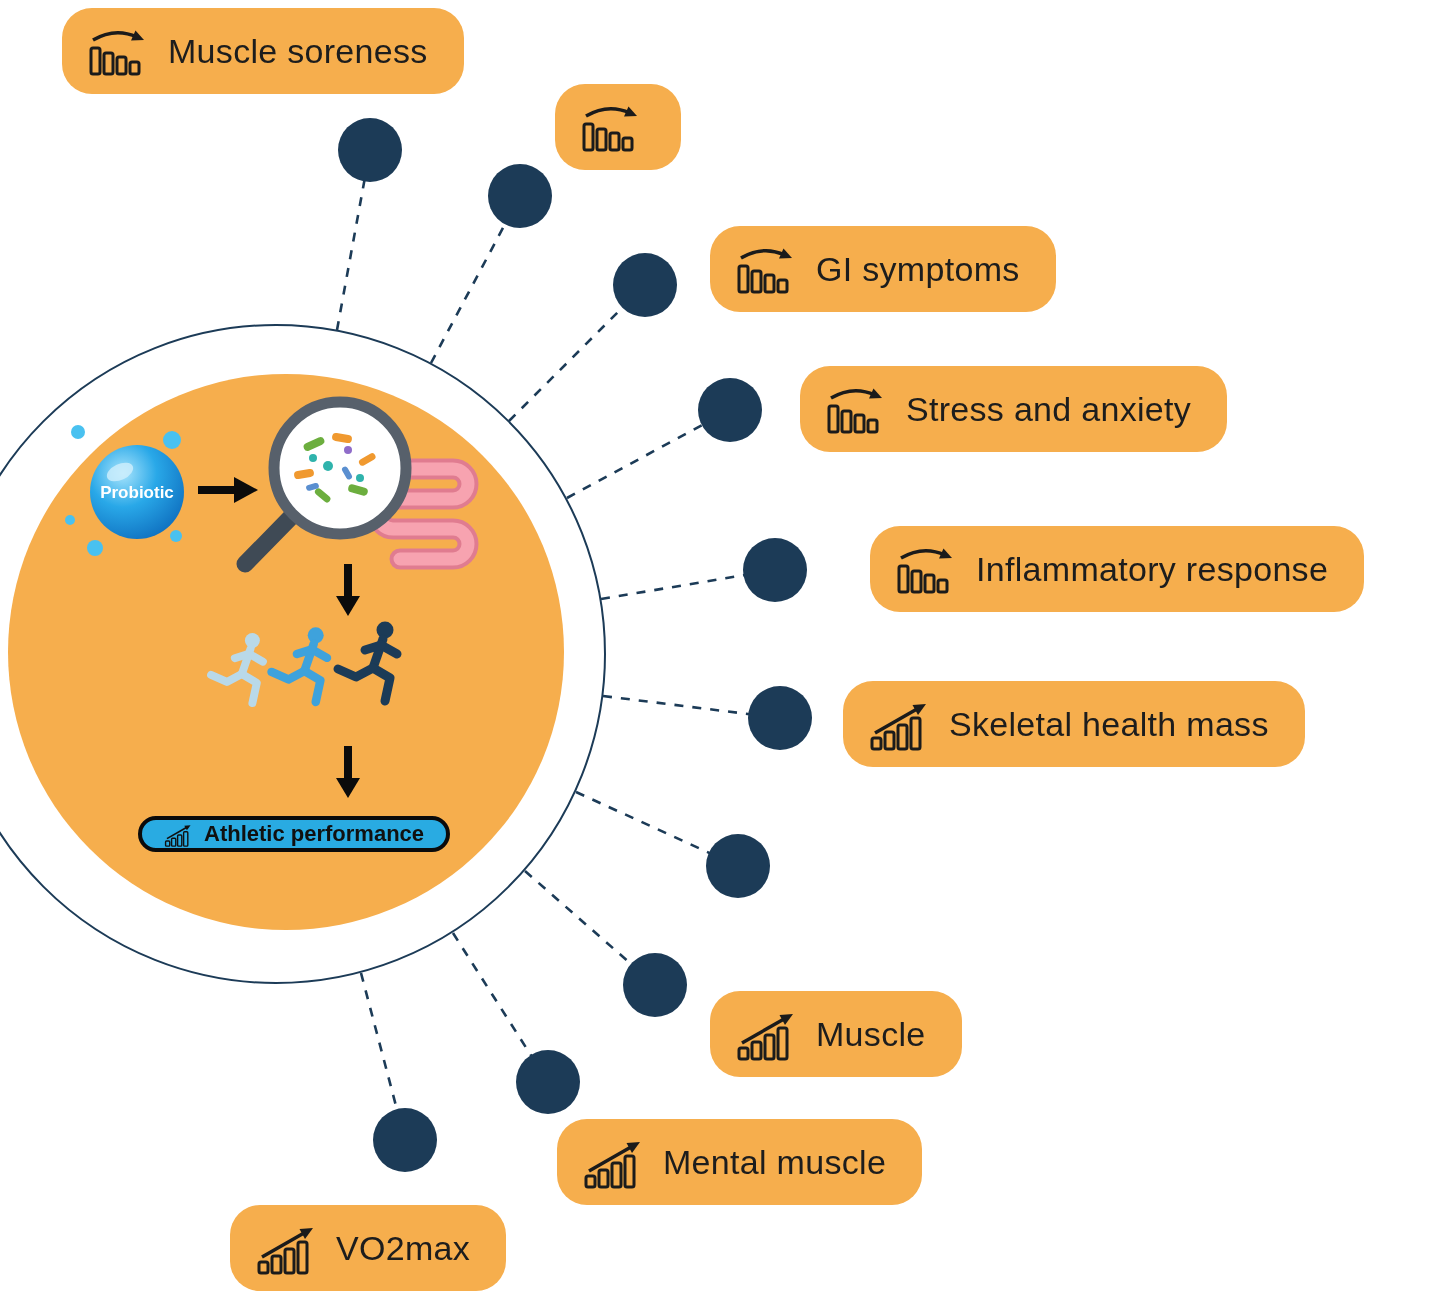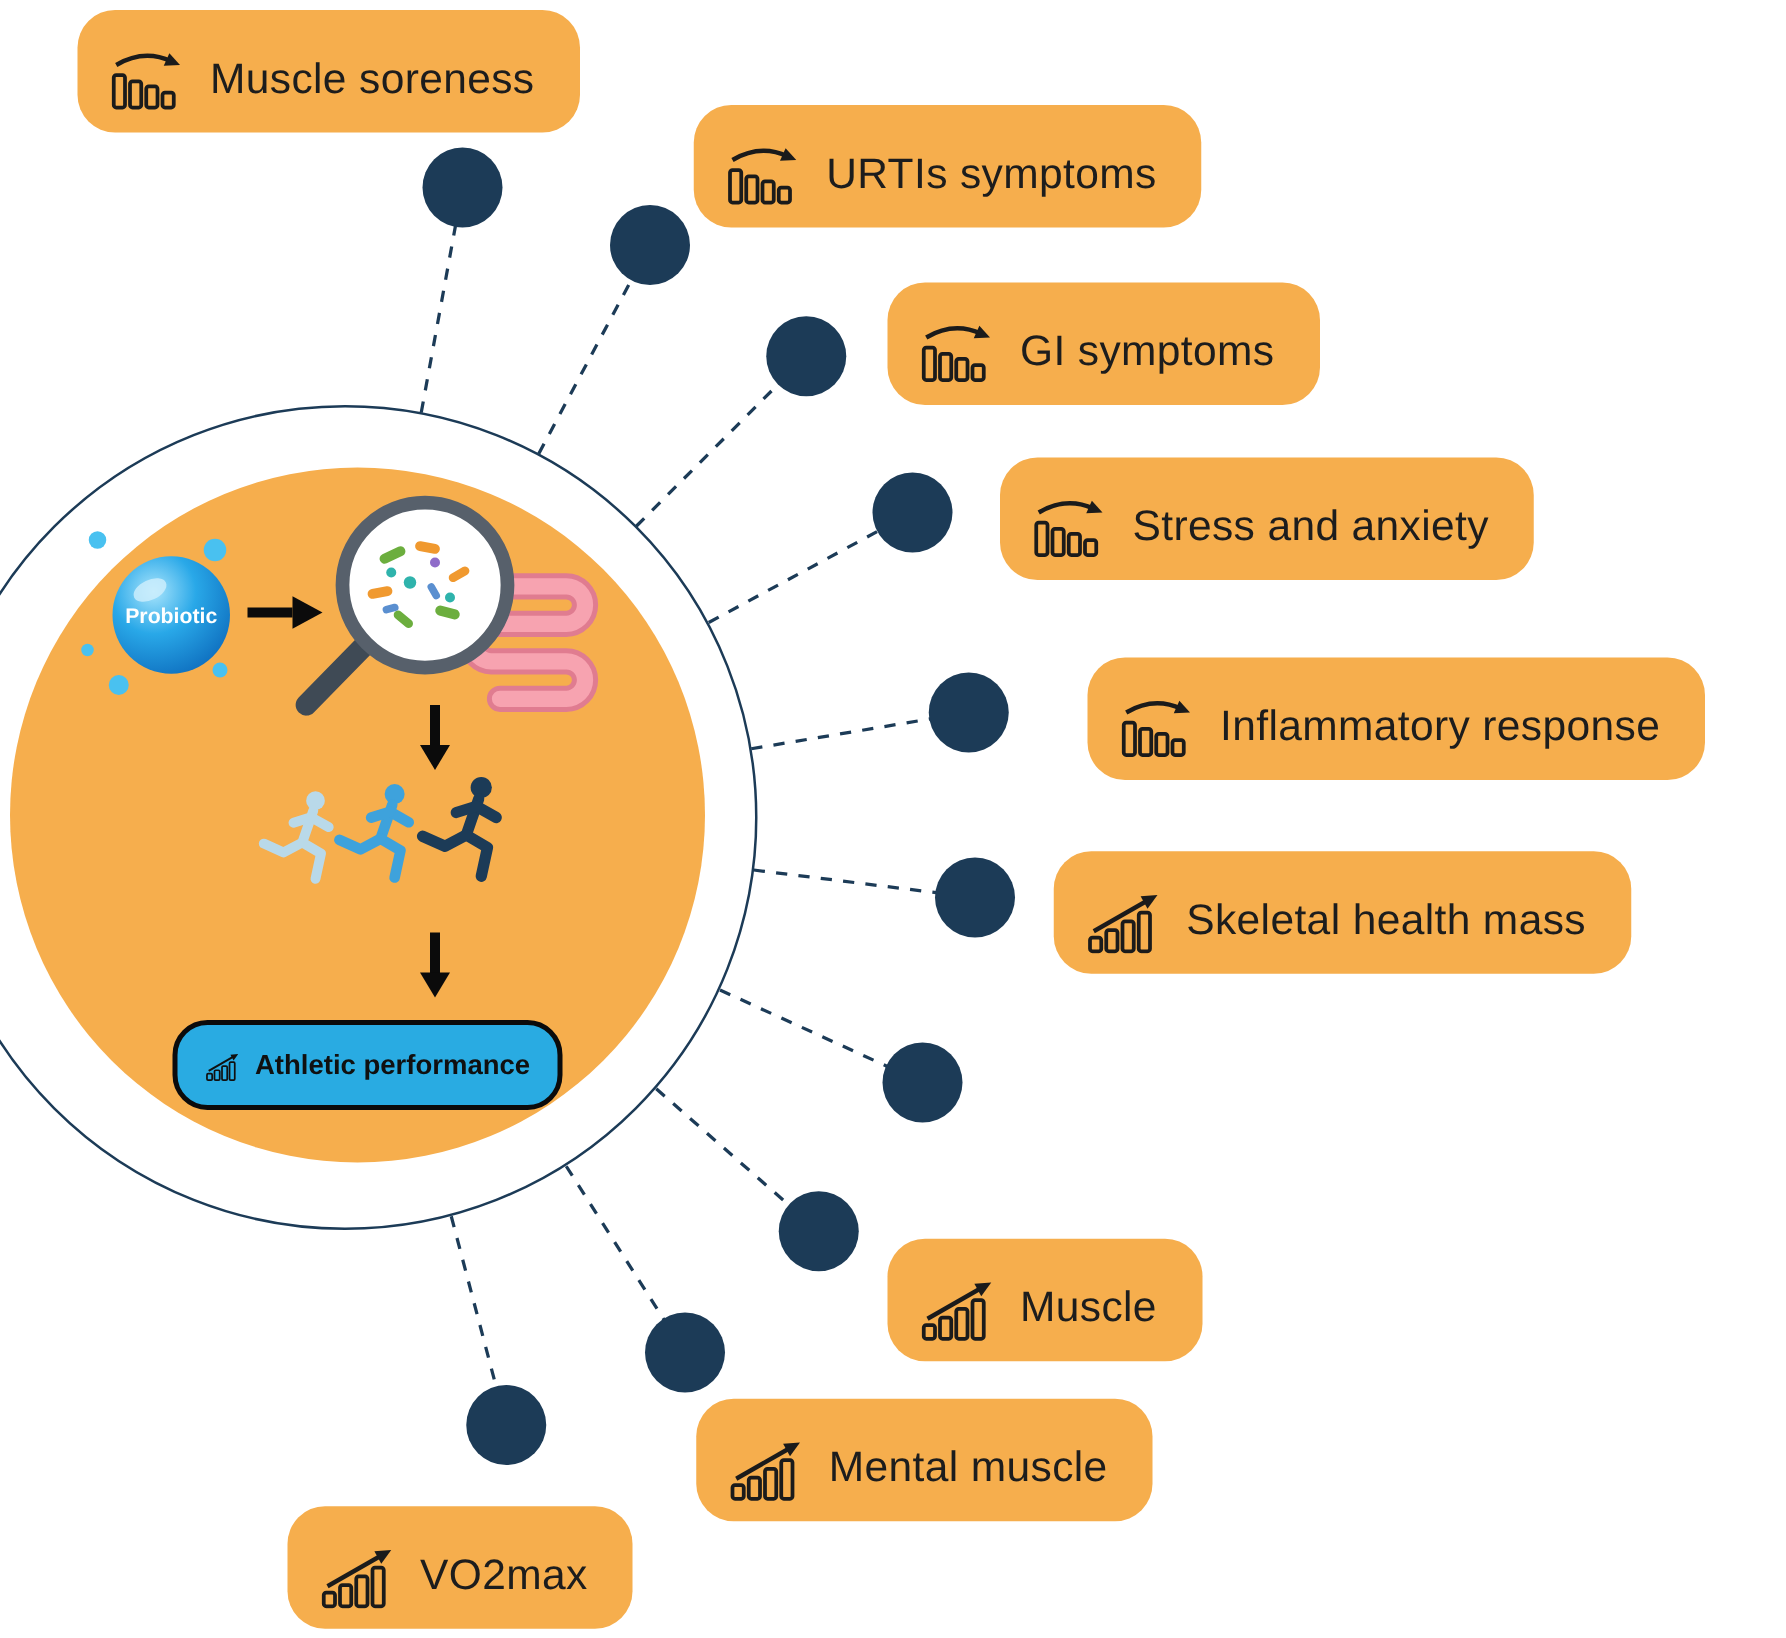--- a/index.html
+++ b/index.html
@@ -17,30 +17,30 @@
     background:#f6ae4d;z-index:2;
   }
   
   #connectors{position:absolute;left:0;top:0;z-index:3;}
   #connectors line{stroke:#1c3b57;stroke-width:2.6;stroke-dasharray:9 9;}
   
   .dot{position:absolute;width:64px;height:64px;border-radius:50%;background:#1c3b57;z-index:4;}
   
   .pill{
     position:absolute;display:flex;align-items:center;gap:16px;height:86px;
-    padding:12px 36px 0 26px;background:#f6ae4d;border-radius:30px;z-index:5;white-space:nowrap;
+    padding:0 36px 0 26px;background:#f6ae4d;border-radius:30px;z-index:5;white-space:nowrap;
   }
   .pill-label{font-size:34px;color:#1d1d1d;letter-spacing:.3px;}
   .pill-icon{color:#1b1b1b;flex:0 0 auto;}
   
   #center-art{position:absolute;left:8px;top:374px;z-index:6;}
   
   .badge{
     position:absolute;left:138px;top:816px;display:flex;align-items:center;gap:10px;
-    background:#29abe2;border:4px solid #0b0b0b;border-radius:28px;padding:19px 22px;
+    background:#29abe2;border:4px solid #0b0b0b;border-radius:28px;padding:1px 22px;
     z-index:7;white-space:nowrap;
   }
   .badge-label{font-size:22px;font-weight:bold;color:#101010;}
   .badge-icon{color:#101010;}
   .defs-holder{position:absolute;width:0;height:0;overflow:hidden;}
 </style>
 </head>
 <body>
 
 <svg class="defs-holder" aria-hidden="true">
@@ -108,21 +108,20 @@
   <div class="pill" style="left:62px;top:8px">
     <svg class="pill-icon" width="64" height="54">
         <use href="#sym-decrease"></use>
       </svg>
     <span class="pill-label">Muscle soreness</span>
   </div>
   <div class="pill" style="left:555px;top:84px">
     <svg class="pill-icon" width="64" height="54">
         <use href="#sym-decrease"></use>
       </svg>
-    <span class="pill-label">URTIs symptoms</span>
   </div>
   <div class="pill" style="left:710px;top:226px">
     <svg class="pill-icon" width="64" height="54">
         <use href="#sym-decrease"></use>
       </svg>
     <span class="pill-label">GI symptoms</span>
   </div>
   <div class="pill" style="left:800px;top:366px">
     <svg class="pill-icon" width="64" height="54">
         <use href="#sym-decrease"></use>

